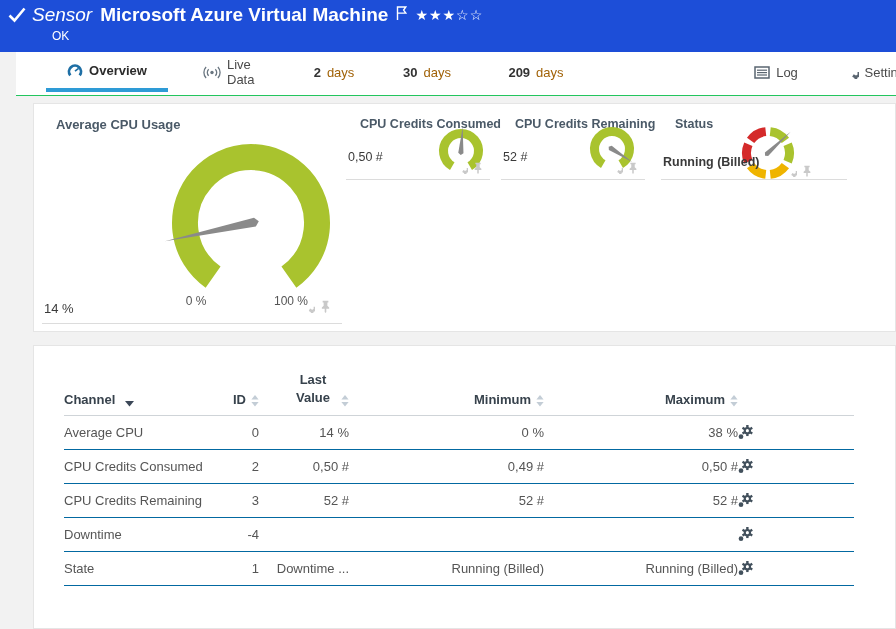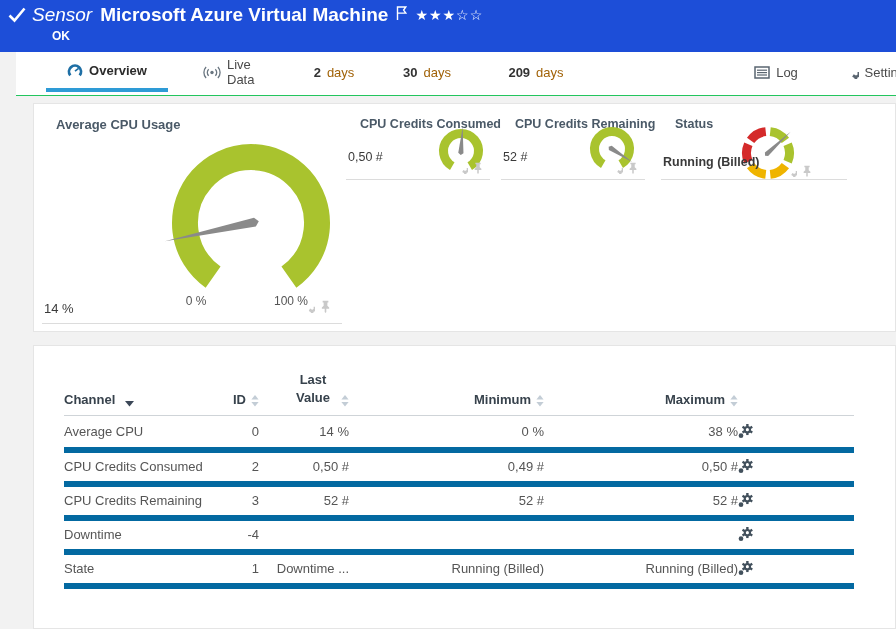--- a/index.html
+++ b/index.html
@@ -6,21 +6,21 @@
   html,body { width:896px; height:629px; background:#f2f2f2; font-family:"Liberation Sans","DejaVu Sans",sans-serif; overflow:hidden; }
   .abs { position:absolute; }
 
   
   .topbar { position:absolute; left:0; top:0; width:896px; height:52px; background:#1d4ed8; color:#fff; }
   .topbar-title-row { position:absolute; left:32px; top:4px; display:flex; align-items:center; gap:8px; white-space:nowrap; }
   .check-icon { position:absolute; left:8px; top:7px; }
   .kind { font-style:italic; font-size:19px; font-weight:400; }
   .sensor-title { font-size:19px; font-weight:700; }
   .stars { font-size:14px; letter-spacing:1px; cursor:pointer; }
-  .ok-badge { position:absolute; left:52px; top:29px; font-size:12px; font-weight:700; }
+  .ok-badge { position:absolute; left:52px; top:29px; font-size:12px; font-weight:400; }
 
   
   .tabbar { position:absolute; left:0; top:52px; width:896px; height:44px; background:#fff; border-bottom:1px solid #22c55e;margin-left:16px; }
   .tab { position:absolute; top:0; height:40px; display:flex; align-items:center; justify-content:center; gap:6px; font-size:13px; color:#4a4a4a; cursor:pointer; padding:0 4px; }
   .tab .num { font-weight:700; color:#333; }
   .tab .unit { color:#a16207; }
   .tab.active { border-bottom:4px solid #2e9bd6; font-weight:700; color:#2b2b2b; }
   .tab-overview { left:30px; width:122px; }
   .tab-livedata { left:183px; width:86px; }
   .tab-2days   { left:293px; width:50px; }
@@ -62,21 +62,21 @@
   .chan-table { position:absolute; left:30px; top:25px; width:790px; border-collapse:collapse; table-layout:fixed; font-size:13px; color:#555; }
   .chan-table col.c-channel { width:160px; }
   .chan-table col.c-id      { width:35px; }
   .chan-table col.c-last    { width:90px; }
   .chan-table col.c-min     { width:195px; }
   .chan-table col.c-max     { width:194px; }
   .chan-table col.c-edit    { width:116px; }
   .chan-table th { font-weight:700; color:#37424c; vertical-align:bottom; padding-bottom:8px; border-bottom:1px solid #cfd4d8; cursor:pointer; }
   .chan-table th.r, .chan-table td.r { text-align:right; }
   .chan-table th.l, .chan-table td.l { text-align:left; }
-  .chan-table td { height:34px; border-bottom:6px solid #0369a1; white-space:nowrap; overflow:hidden; }
+  .chan-table td { height:34px; border-bottom:1px solid #0369a1; white-space:nowrap; overflow:hidden; }
   .hdr-flex { display:inline-flex; align-items:flex-end; gap:5px; }
   .th-last .hdr-flex span { display:inline-block; width:46px; text-align:center; line-height:1.4; }
   .sort-ic { color:#c3cdd6; }
   .caret-ic { color:#3c4858; margin-left:5px; }
   .edit-cell { text-align:right; padding-right:14px; color:#42505c; }
   .edit-cell svg { cursor:pointer; }
   .row-clickable { cursor:pointer; }
 
   svg { display:block; }
   .tile-icons svg, .hdr-flex svg { display:inline-block; }

